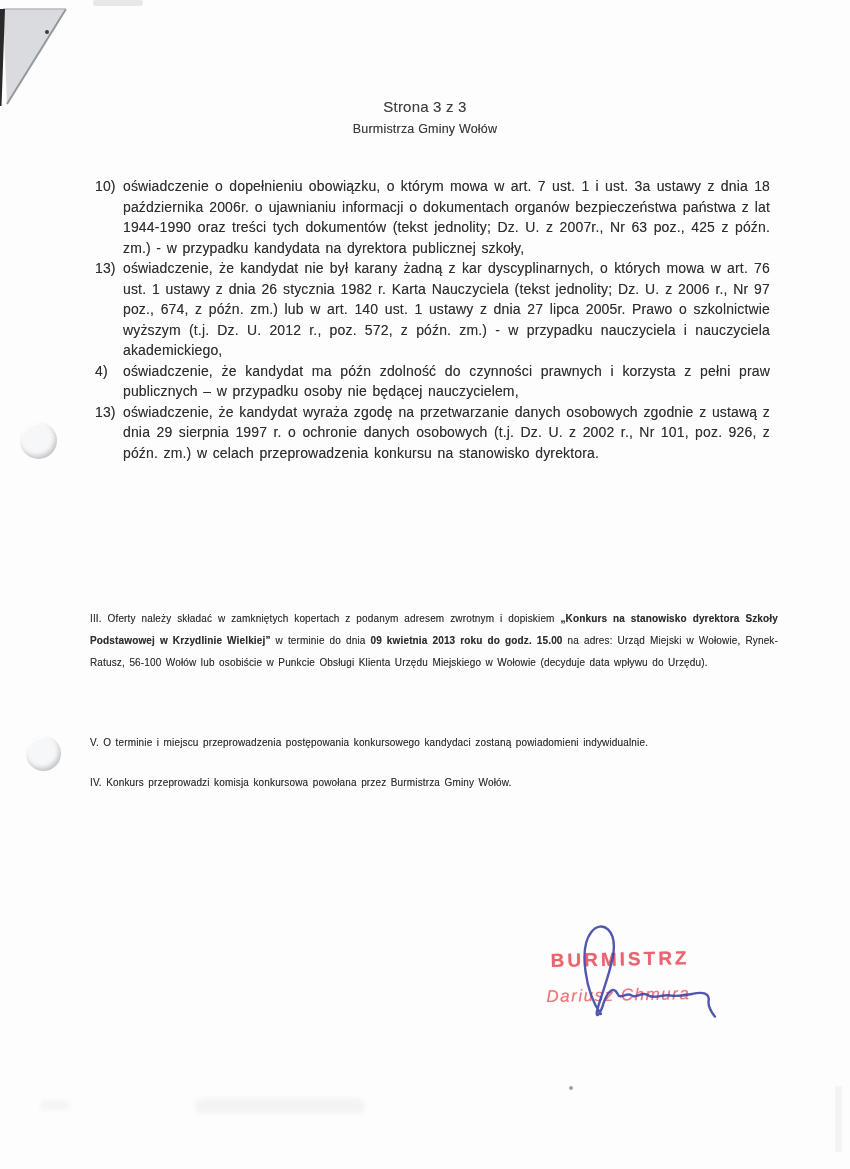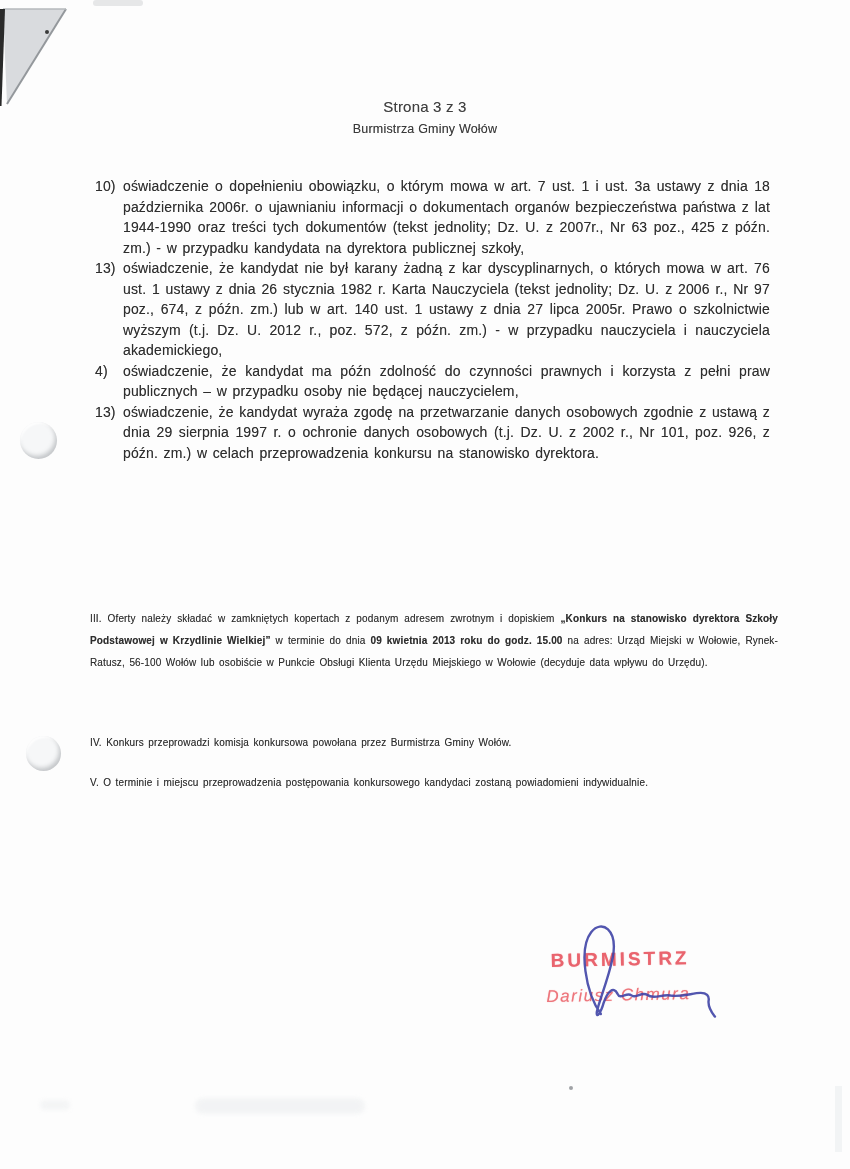--- a/index.html
+++ b/index.html
@@ -83,23 +83,23 @@
   <div class="list-item"><span class="num">13)</span><span class="itext">oświadczenie, że kandydat nie był karany żadną z kar dyscyplinarnych, o których mowa w art. 76 ust. 1 ustawy z dnia 26 stycznia 1982 r. Karta Nauczyciela (tekst jednolity; Dz. U. z 2006 r., Nr 97 poz., 674, z późn. zm.) lub w art. 140 ust. 1 ustawy z dnia 27 lipca 2005r. Prawo o szkolnictwie wyższym (t.j. Dz. U. 2012 r., poz. 572, z późn. zm.) - w przypadku nauczyciela i nauczyciela akademickiego,</span></div>
 
   <div class="list-item"><span class="num">4)</span><span class="itext">oświadczenie, że kandydat ma późn zdolność do czynności prawnych i korzysta z pełni praw publicznych – w przypadku osoby nie będącej nauczycielem,</span></div>
 
   <div class="list-item"><span class="num">13)</span><span class="itext">oświadczenie, że kandydat wyraża zgodę na przetwarzanie danych osobowych zgodnie z ustawą z dnia 29 sierpnia 1997 r. o ochronie danych osobowych (t.j. Dz. U. z 2002 r., Nr 101, poz. 926, z późn. zm.) w celach przeprowadzenia konkursu na stanowisko dyrektora.</span></div>
 </div>
 
     <div class="sections scan-text">
   <p class="section"><span>III. Oferty należy składać w zamkniętych kopertach z podanym adresem zwrotnym i dopiskiem </span><span class="bold">„Konkurs na stanowisko dyrektora Szkoły Podstawowej w Krzydlinie Wielkiej”</span><span> w terminie do dnia </span><span class="bold">09 kwietnia 2013 roku do godz. 15.00</span><span> na adres: Urząd Miejski w Wołowie, Rynek-Ratusz, 56-100 Wołów lub osobiście w Punkcie Obsługi Klienta Urzędu Miejskiego w Wołowie (decyduje data wpływu do Urzędu).</span></p>
 
+  <p class="section"><span>V. O terminie i miejscu przeprowadzenia postępowania konkursowego kandydaci zostaną powiadomieni indywidualnie.</span></p>
+
   <p class="section"><span>IV. Konkurs przeprowadzi komisja konkursowa powołana przez Burmistrza Gminy Wołów.</span></p>
-
-  <p class="section"><span>V. O terminie i miejscu przeprowadzenia postępowania konkursowego kandydaci zostaną powiadomieni indywidualnie.</span></p>
 
 </div>
   </div>
 
   <div class="stamp-block">
     <div class="stamp-title">BURMISTRZ</div>
     <div class="stamp-name">Dariusz Chmura</div>
     <svg class="signature-svg" width="200" height="115" viewBox="0 0 200 115" aria-hidden="true">
       <path d="M 60,98
                C 45,76 39,32 52,16

